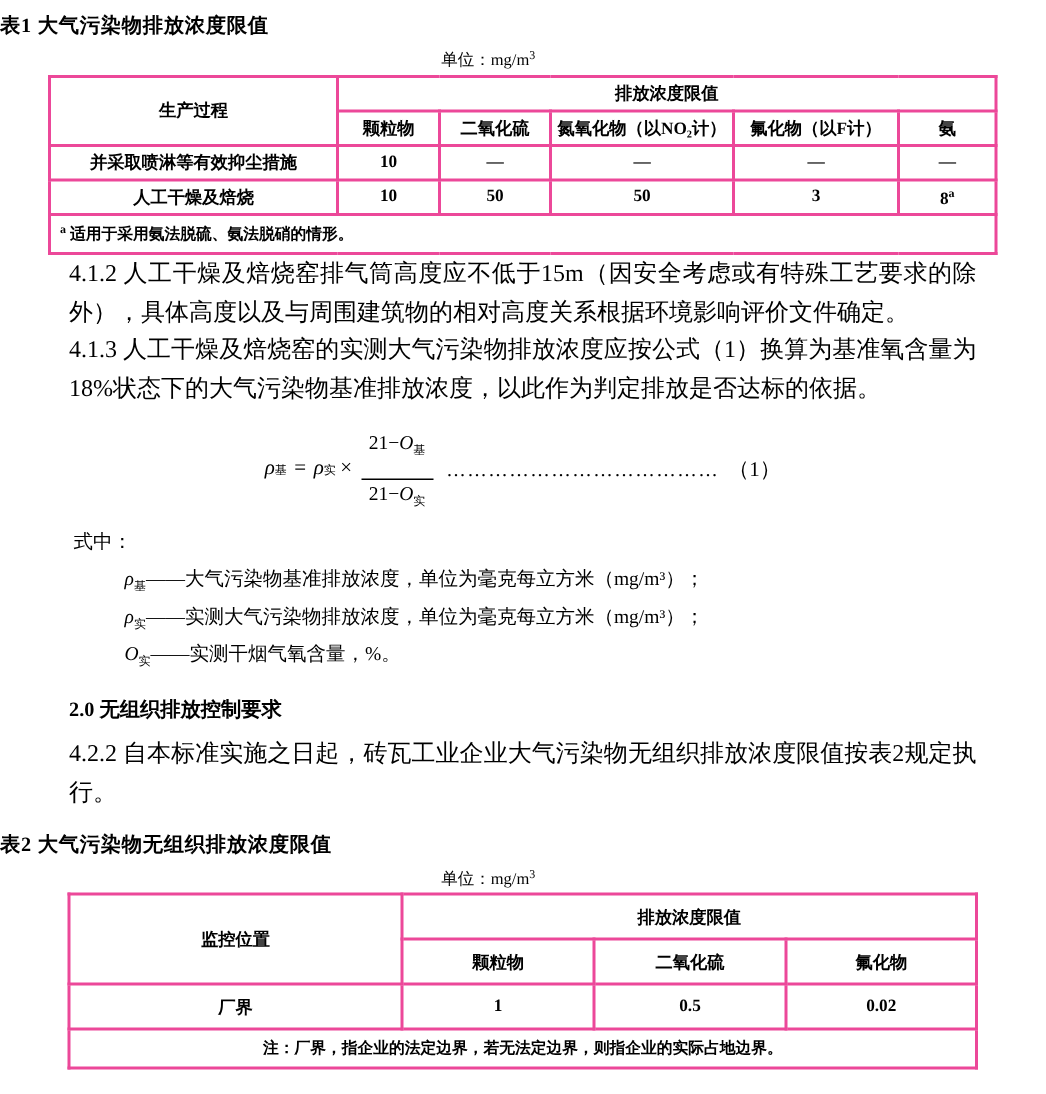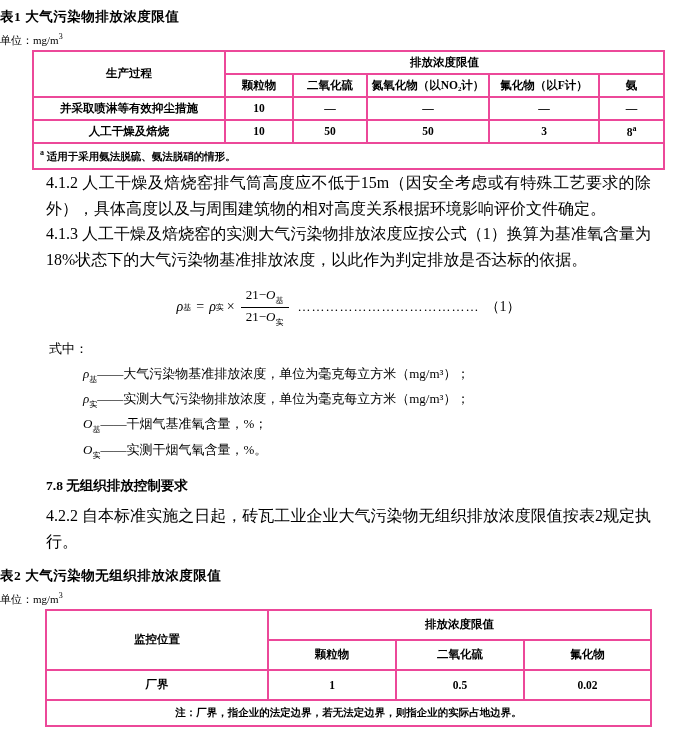--- a/index.html
+++ b/index.html
@@ -24,21 +24,21 @@
   }
   .tbl-title {
     text-align: left;
     font-size: 13.5px;
     font-weight: bold;
     letter-spacing: 0.5px;
     margin-top: 8px;
     margin-bottom: 6px;
   }
   .unit-line {
-    text-align: left;
+    text-align: center;
     font-size: 11px;
     padding-right: 46px;
     margin-bottom: 2px;
   }
   .unit-line .sup {
     font-size: 8px;
     vertical-align: super;
   }
   table.dt {
     border-collapse: collapse;
@@ -86,21 +86,21 @@
   .frac {
     display: inline-flex;
     flex-direction: column;
     vertical-align: middle;
     text-align: center;
     margin: 0 3px;
     font-size: 13px;
   }
   .frac .num {
     border-bottom: 1px solid #000;
-    padding: 0 5px 1px 5px;
+    padding: 0 5px 13px 5px;
     line-height: 1.25;
   }
   .frac .den {
     padding: 1px 5px 0 5px;
     line-height: 1.25;
   }
   .ital { font-style: italic; font-family: "Liberation Serif", serif; }
   .dots { letter-spacing: 1px; margin: 0 6px; font-size: 13px; }
 
   .where-list {
@@ -203,28 +203,25 @@
 
   <div class="where-list">
     <div>式中：</div>
     <div class="item">
       <span class="ital where-label">ρ</span><span class="sub-s">基</span><span>——大气污染物基准排放浓度，单位为毫克每立方米（mg/m³）；</span>
     </div>
     <div class="item">
       <span class="ital where-label">ρ</span><span class="sub-s">实</span><span>——实测大气污染物排放浓度，单位为毫克每立方米（mg/m³）；</span>
     </div>
     <div class="item">
-      <span class="ital where-label">O</span><span class="sub-s">基</span><span>——干烟气基准氧含量，%；</span>
-    </div>
-    <div class="item">
       <span class="ital where-label">O</span><span class="sub-s">实</span><span>——实测干烟气氧含量，%。</span>
     </div>
   </div>
 
-  <div class="sec-head">7.8   无组织排放控制要求</div>
+  <div class="sec-head">2.0   无组织排放控制要求</div>
 
 
   <p class="body gap-s">4.2.2   自本标准实施之日起，砖瓦工业企业大气污染物无组织排放浓度限值按表2规定执行。</p>
 
   <div class="tbl-title" style="margin-top:12px">表2   大气污染物无组织排放浓度限值</div>
 
   <div class="unit-line">
     <span>单位：</span><span>mg/m</span><span class="sup">3</span>
   </div>
 

